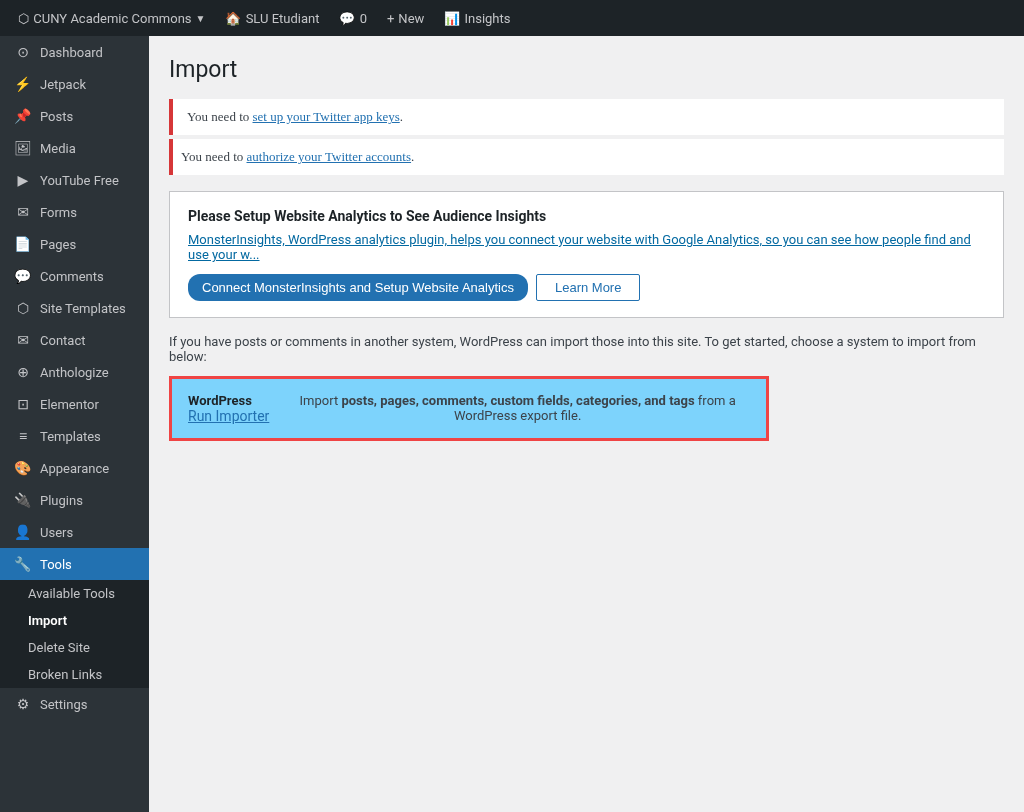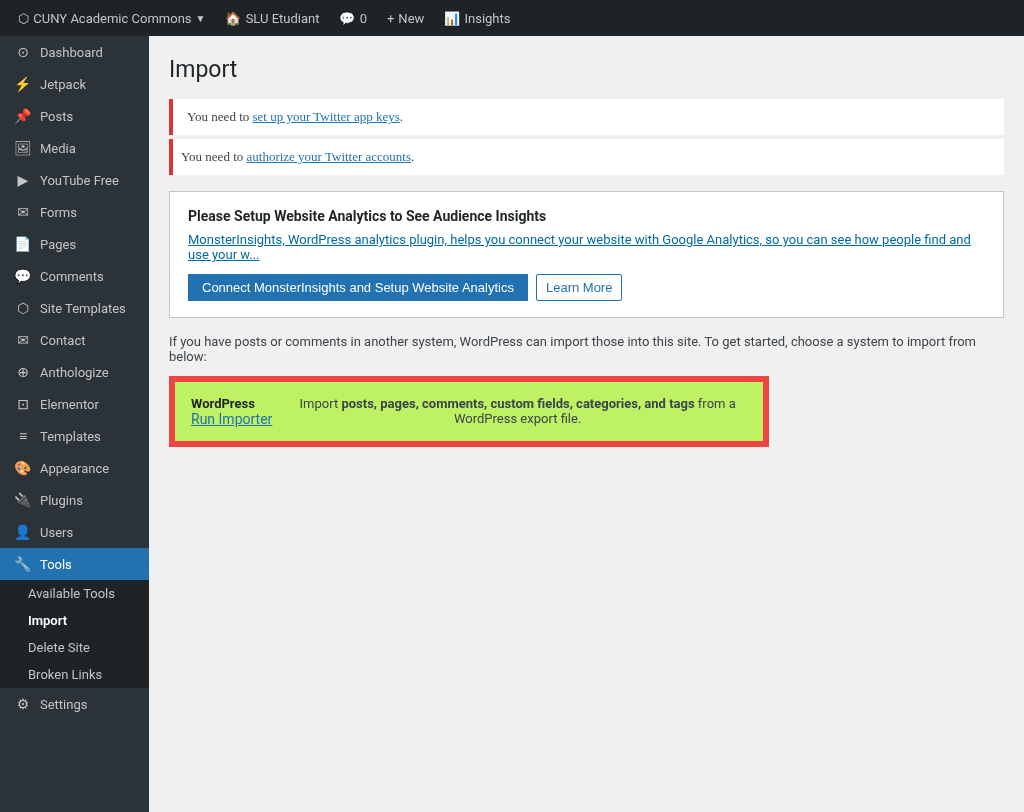--- a/index.html
+++ b/index.html
@@ -128,44 +128,44 @@
       text-decoration: underline;
     }
     .analytics-buttons { display: flex; gap: 8px; align-items: center; }
     .btn-primary {
       background: #2271b1;
       color: #fff;
       border: none;
       padding: 6px 14px;
       font-size: 13px;
       cursor: pointer;
-      border-radius: 0;
+      border-radius: 12px;
     }
     .btn-secondary {
       background: #fff;
       color: #2271b1;
       border: 1px solid #2271b1;
-      padding: 5px 9px;
+      padding: 5px 18px;
       font-size: 13px;
       cursor: pointer;
       border-radius: 2px;
     }
 
     
     .import-description {
       font-size: 13px;
       color: #3c434a;
       margin-bottom: 12px;
       max-width: 870px;
     }
 
     
     .importer-table {
-      background: #bef264;
-      border: 6px solid #ef4444;
+      background: #7dd3fc;
+      border: 3px solid #ef4444;
       max-width: 600px;
     }
     .importer-row {
       display: flex;
       gap: 16px;
       padding: 14px 16px;
       border-bottom: 1px solid #f0f0f1;
       align-items: flex-start;
     }
     .importer-row:last-child { border-bottom: none; }

